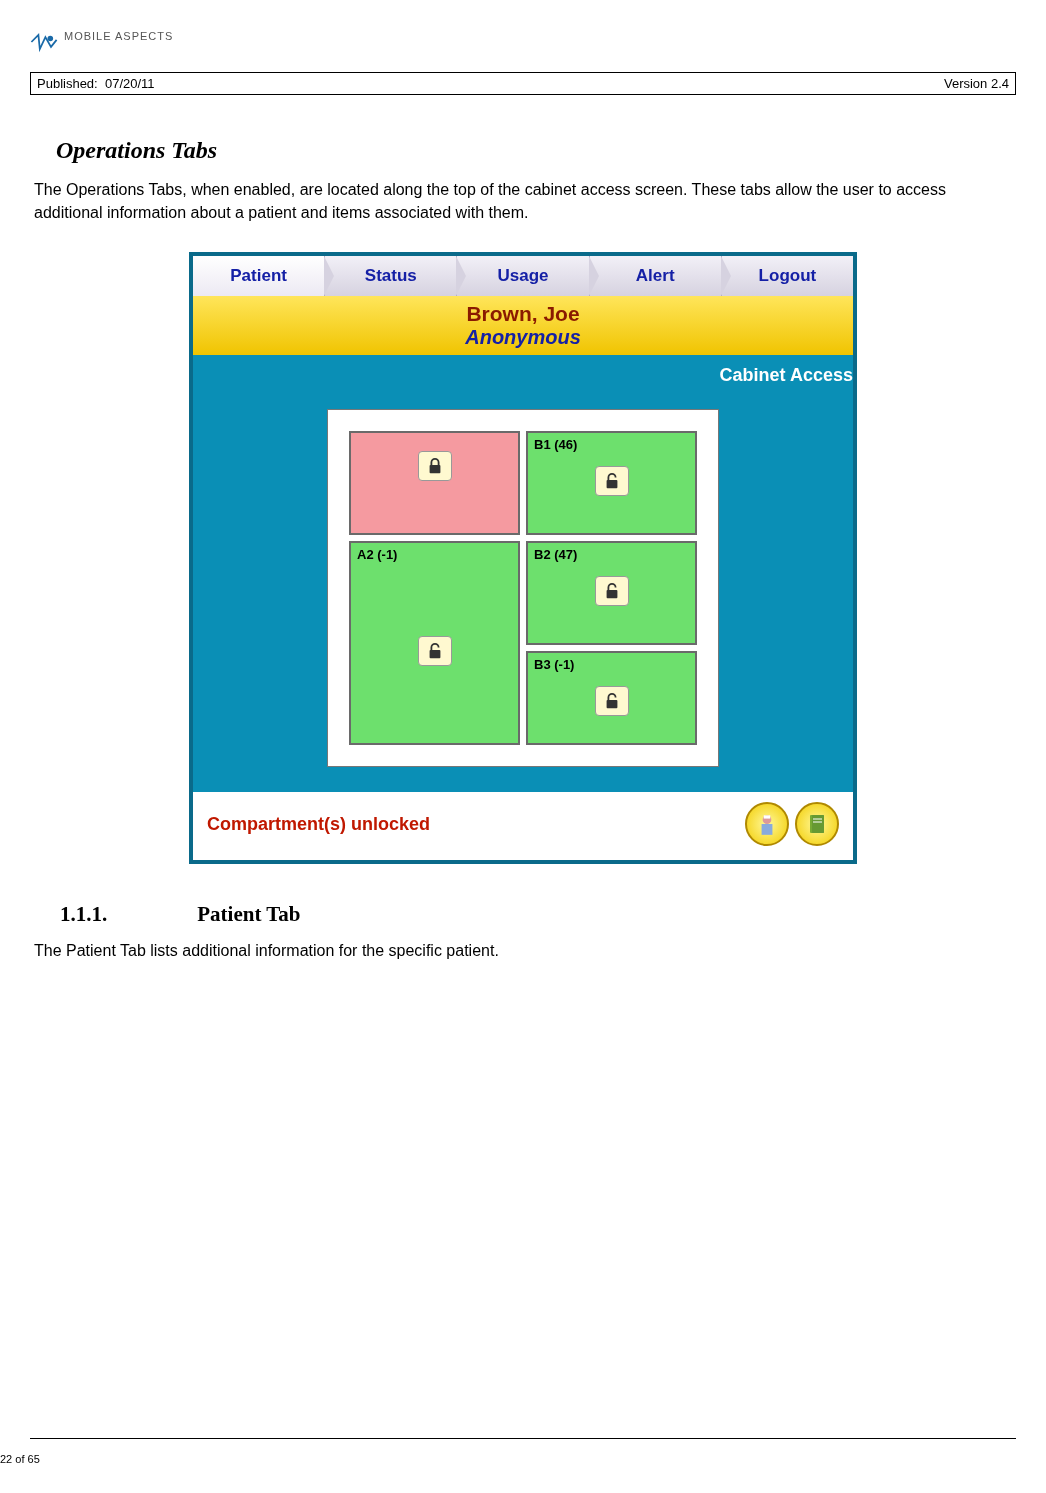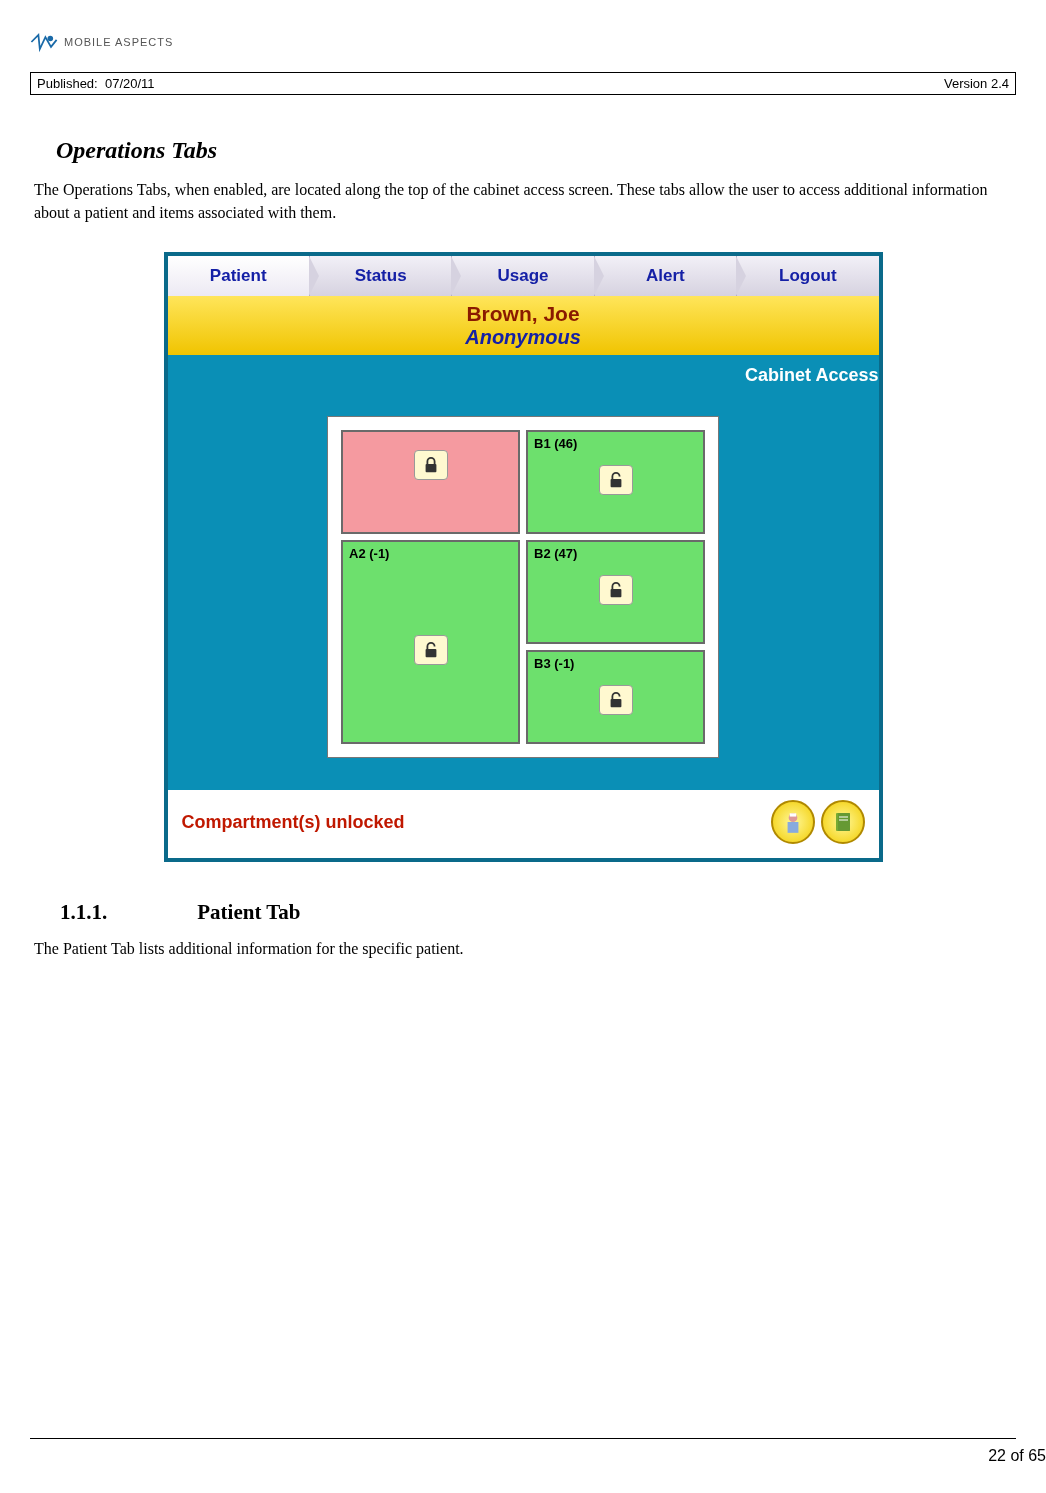--- a/index.html
+++ b/index.html
@@ -7,21 +7,21 @@
     width: 1046px;
     height: 1493px;
     background: #fff;
     font-family: Georgia, 'Times New Roman', serif;
     color: #000;
     position: relative;
     padding: 30px 30px 0 30px;
   }
   .logo-row {
     display: flex;
-    align-items: center;
+    align-items: flex-start;
     gap: 6px;
     margin-bottom: 18px;
   }
   .logo-mark {
     width: 28px; height: 24px;
     position: relative;
   }
   .logo-mark svg { width:100%; height:100%; }
   .logo-text {
     font-family: Verdana, Arial, sans-serif;
@@ -44,41 +44,41 @@
     padding: 3px 6px;
   }
   .section-heading {
     font-family: 'Palatino Linotype', Palatino, Georgia, serif;
     font-style: italic;
     font-weight: bold;
     font-size: 24px;
     margin: 42px 0 14px 26px;
   }
   .body-para {
-    font-family: Liberation Serif, serif;
+    font-family: Liberation Sans, sans-serif;
     font-size: 16px;
     line-height: 1.45;
     margin: 0 4px 28px 4px;
   }
   .sub-heading-row {
     display: flex;
     align-items: center;
     gap: 90px;
     margin: 38px 0 12px 30px;
     font-family: 'Palatino Linotype', Palatino, Georgia, serif;
     font-weight: bold;
     font-size: 21px;
   }
   
   .figure-wrap {
     display: flex;
     justify-content: center;
   }
   .app-outer {
-    width: 719px;
+    width: 668px;
     border: 4px solid #0a6a8a;
     background: #fff;
     font-family: Verdana, Arial, sans-serif;
   }
   .tabs-row {
     display: flex;
     background: #d6d2e0;
     height: 40px;
     align-items: stretch;
   }
@@ -127,24 +127,24 @@
   }
   .cabinet-title {
     text-align: right;
     color: #fff;
     font-weight: bold;
     font-size: 18px;
     padding: 10px 0 14px 0;
   }
   .cabinet-grid-outer {
     background: #fff;
-    margin: 16px auto;
+    margin: 9px auto;
     width: 392px;
     border: 1px solid #777;
-    padding: 0;
+    padding: 8px;
   }
   .cabinet-grid {
     display: grid;
     grid-template-columns: 1fr 1fr;
     grid-template-rows: 110px 110px 100px;
     gap: 0;
     padding: 10px;
     background:#fff;
   }
   .compartment {
@@ -200,24 +200,24 @@
     border:2px solid #b08900;
     display:flex;align-items:center;justify-content:center;
   }
   .footer-line {
     position:absolute;
     left:30px; right:30px; bottom:54px;
     border-top:1px solid #000;
   }
   .page-num {
     position:absolute;
-    left:16px; right:0; bottom:28px;
-    text-align:right;
+    left:0; right:0; bottom:28px;
+    text-align:left;
     font-family: Verdana, Arial, sans-serif;
-    font-size:16px;
+    font-size:11px;
   }
 </style>
 </head>
 <body>
 
 <div class="logo-row">
   <span class="logo-mark">
     <svg viewBox="0 0 40 30">
         <path d="M2 15 L12 5 L14 25 L22 8 L30 22 L38 12" stroke="#1a6aa8" stroke-width="2.5" fill="none"></path>
         <circle cx="29" cy="10" r="4" fill="#1a6aa8"></circle>

